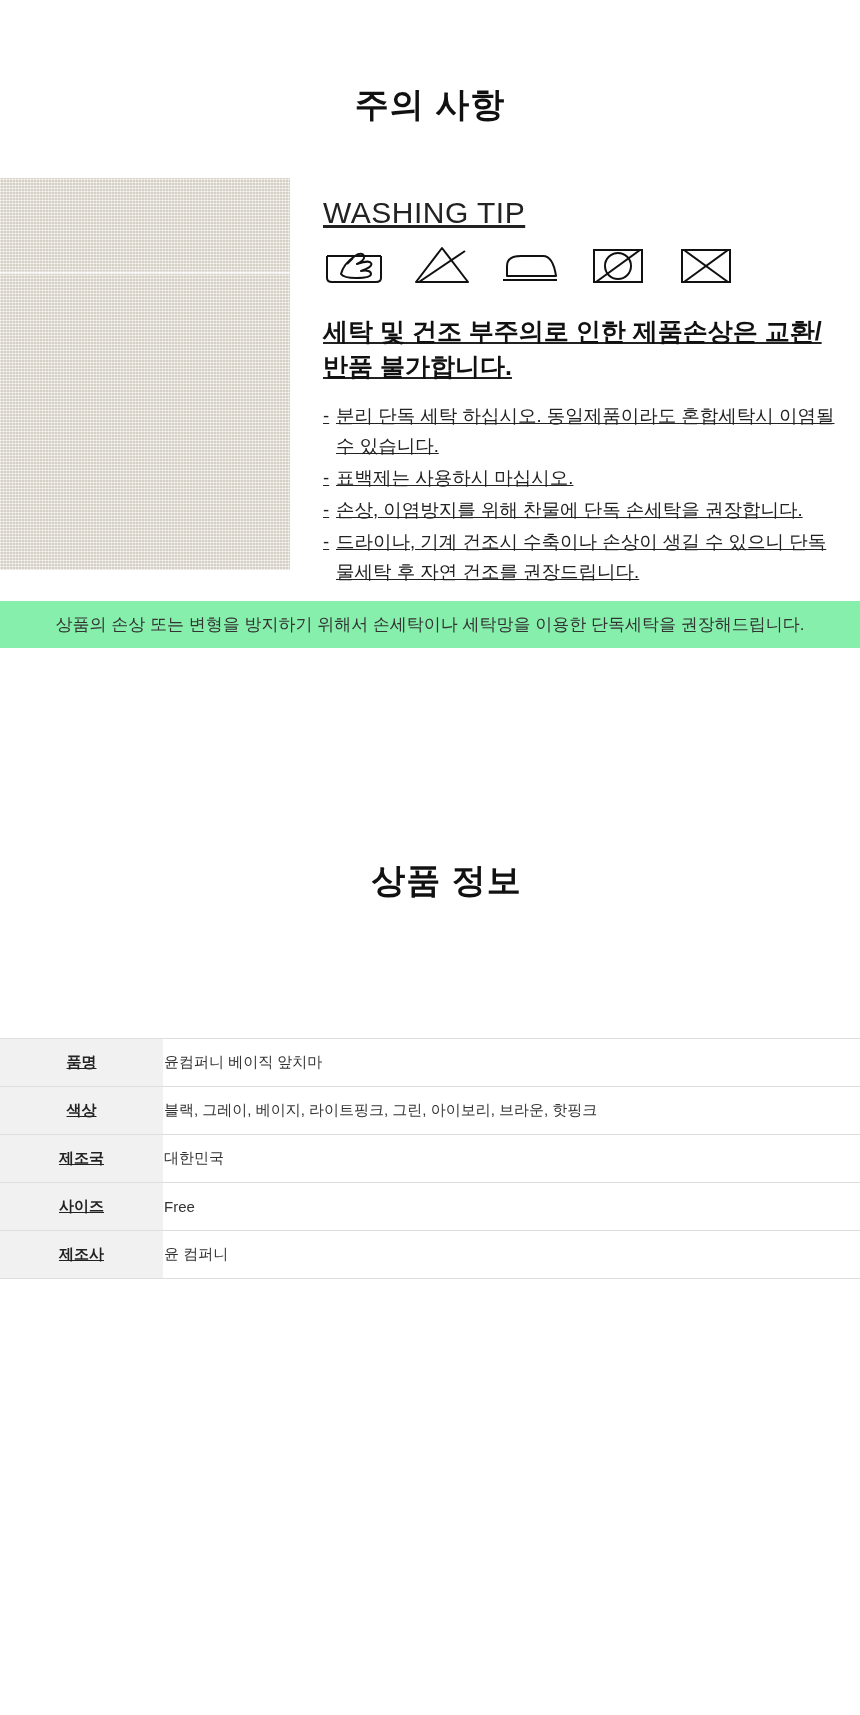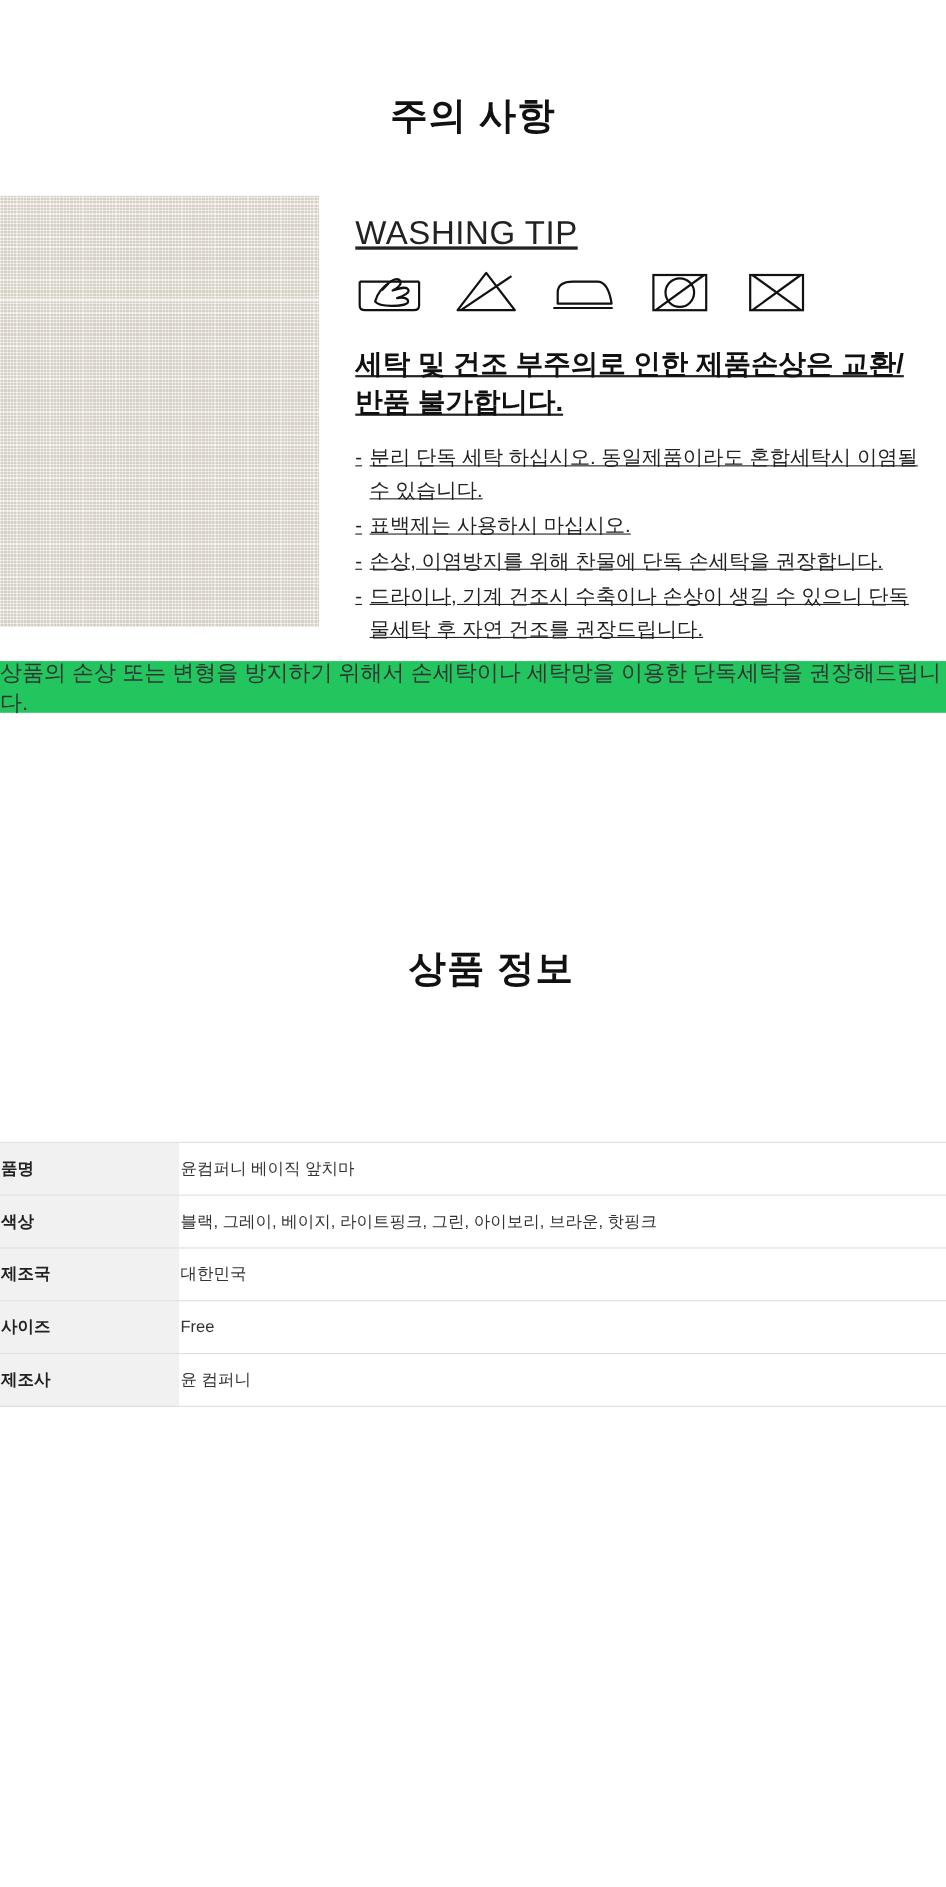--- a/index.html
+++ b/index.html
@@ -93,25 +93,25 @@
     flex: 0 0 13px;
   }
   .notes .note-text { flex: 1; }
 
   .notice-bar {
     position: absolute;
     top: 601px;
     left: 0;
     width: 860px;
     height: 47px;
-    background: #22c55e;
+    background: #86efac;
     display: flex;
     align-items: center;
     justify-content: center;
-    font-size: 20px;
+    font-size: 17px;
     color: #333333;
   }
 
   
   .info-title {
     position: absolute;
     top: 858px;
     left: 0;
     width: 860px;
     text-align: center;
@@ -133,22 +133,24 @@
   .info-table tr { height: 48px; }
   .info-table td {
     border-top: 1px solid #dedede;
     border-bottom: 1px solid #dedede;
     font-size: 15px;
     color: #333333;
   }
   .info-table td.label {
     width: 163px;
     background: #f1f1f1;
-    font-weight: bold;
-    color: #222222;
+    text-align: center;
+    font-weight: bold;
+    color: #222222;
+    text-decoration: underline;
   }
   .info-table td.value {
     background: #ffffff;
   }
 </style>
 </head>
 <body>
 
 <div class="caution-title">주의 사항</div>
 

